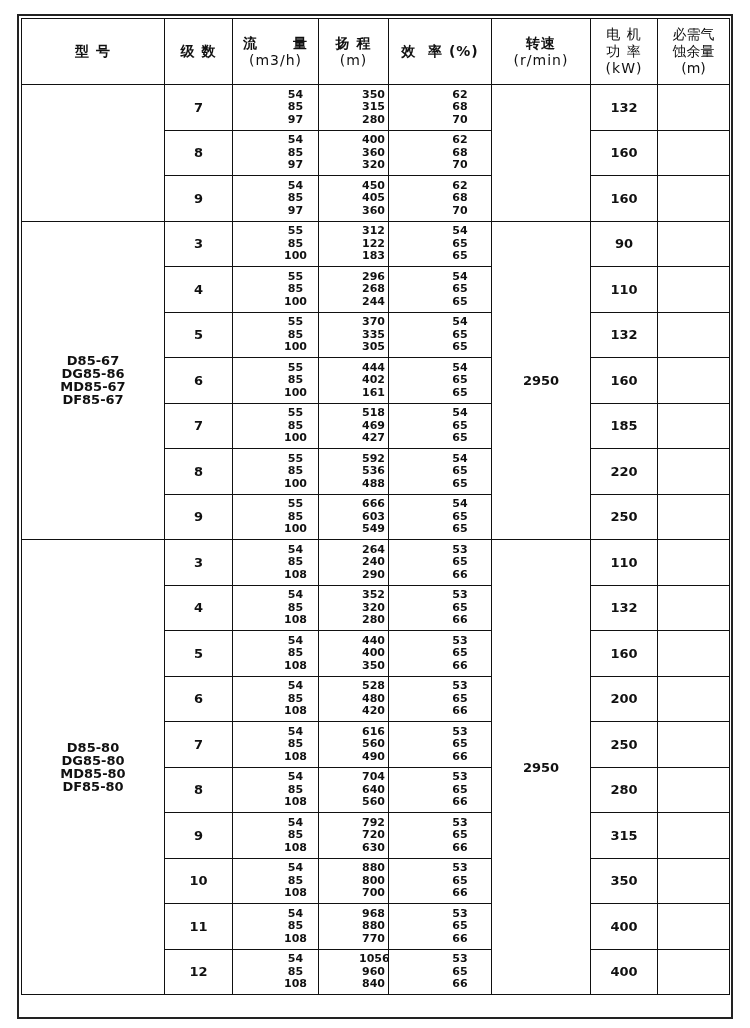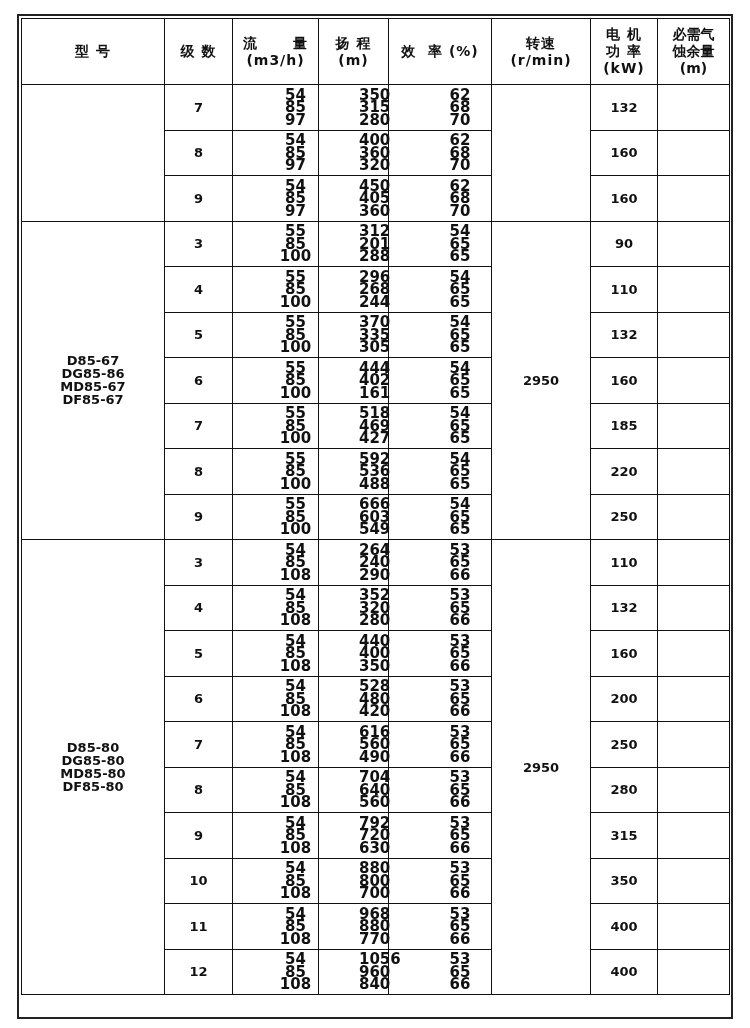--- a/index.html
+++ b/index.html
@@ -3,24 +3,24 @@
   <meta charset="utf-8">
   <style>
     html, body { margin: 0; padding: 0; background: #ffffff; }
     body { width: 750px; height: 1028px; position: relative; overflow: hidden;
       font-family: "DejaVu Sans", "Liberation Sans", sans-serif; color: #111; }
     .frame { position: absolute; left: 17px; top: 14px; width: 716px; height: 1005px;
       border: 2px solid #222; box-sizing: border-box; padding: 2px; }
     table { border-collapse: collapse; width: 708px; table-layout: fixed; }
     td, th { border: 1.5px solid #111; text-align: center; vertical-align: middle; padding: 0; }
     th { font-weight: bold; font-size: 14px; line-height: 17px; height: 65px; letter-spacing: 1px; }
-    th .unit { display: block; font-weight: bold; }
+    th .unit { display: block; font-weight: normal; }
     td { font-size: 13px; font-weight: bold; }
     tr.r td { height: 44.5px; }
-    .triple { font-size: 15px; line-height: 12.5px; font-weight: bold; padding-left: 40px; }
+    .triple { font-size: 11px; line-height: 12.5px; font-weight: bold; padding-left: 40px; }
     .triple span { display: block; }
     .model { line-height: 13px; font-size: 13px; }
     .model span { display: block; }
   </style>
 </head>
 <body>
 
 <div class="frame">
   <table>
     <colgroup>
@@ -124,22 +124,22 @@
             <span>DF85-67</span>
           </td>
           <td>3</td>
           <td class="triple">
             <span>55</span>
             <span>85</span>
             <span>100</span>
           </td>
           <td class="triple">
             <span>312</span>
-            <span>201</span>
-            <span>288</span>
+            <span>122</span>
+            <span>183</span>
           </td>
           <td class="triple">
             <span>54</span>
             <span>65</span>
             <span>65</span>
           </td>
           <td rowspan="7">2950</td>
           <td>90</td>
           <td></td>
         </tr>

